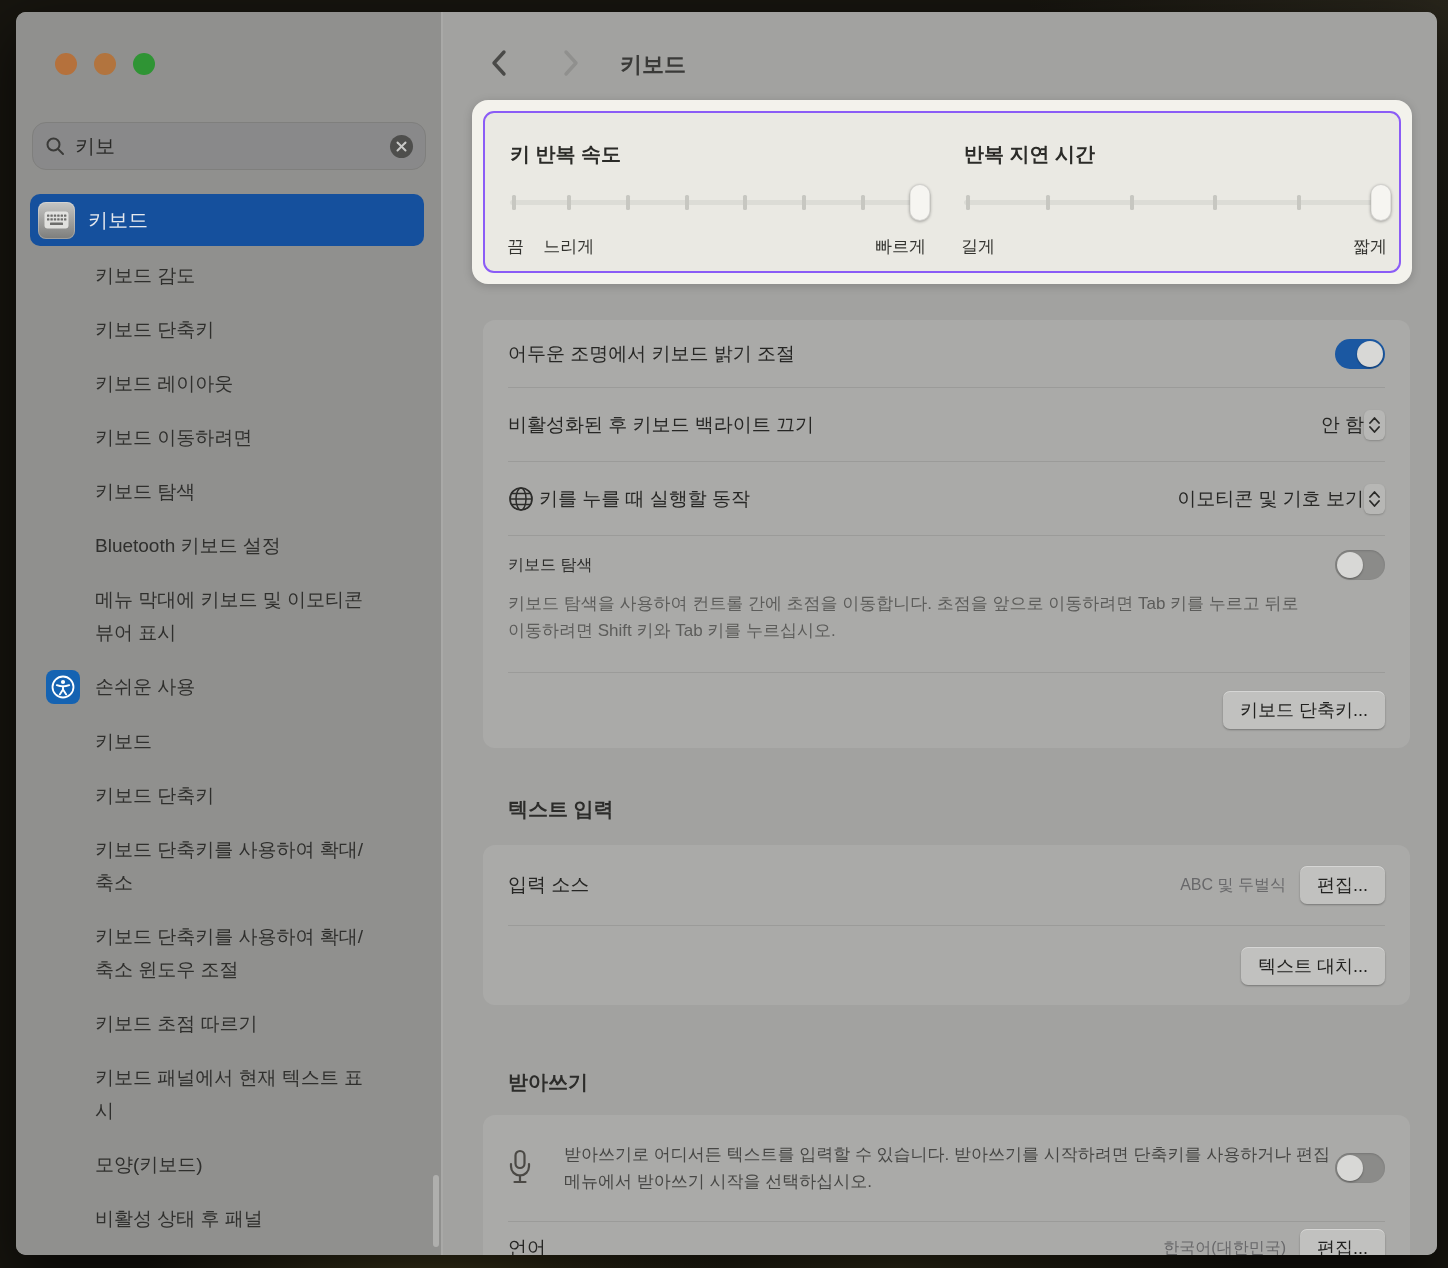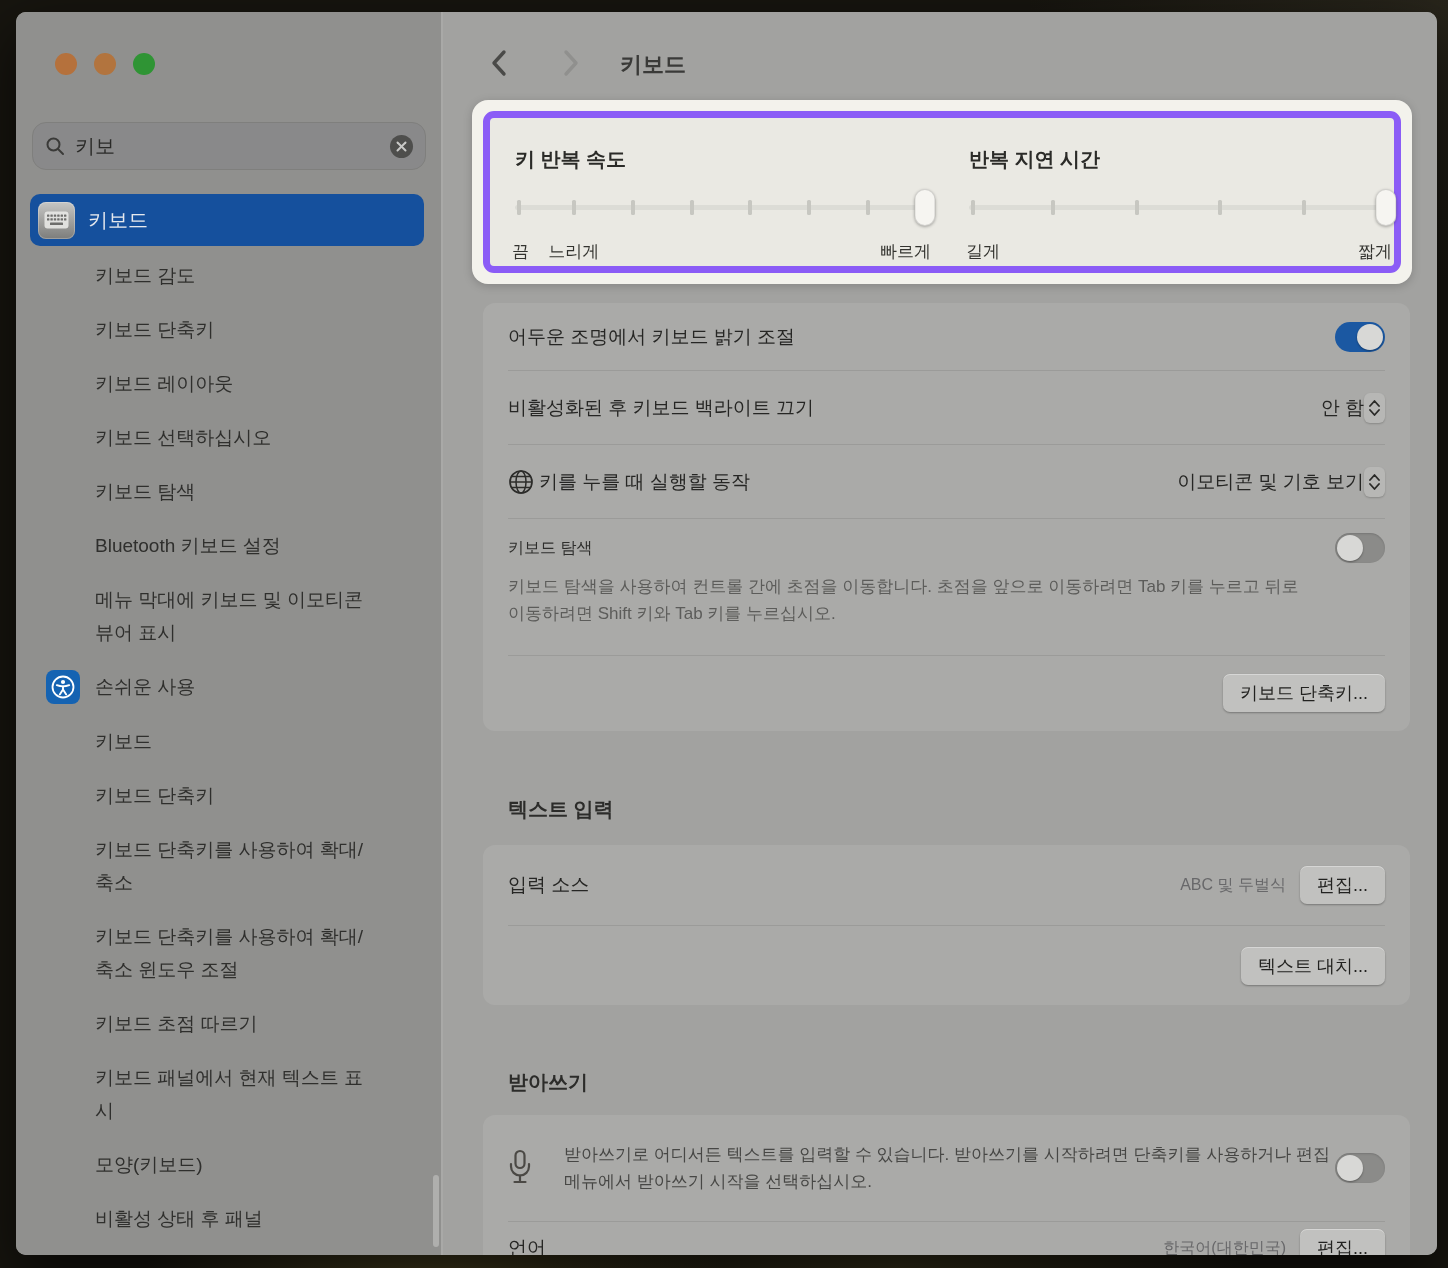--- a/index.html
+++ b/index.html
@@ -71,21 +71,21 @@
   .main { flex:1; position:relative; background:#a2a2a0; height:100%; }
   .nav-chev { position:absolute; top:34px; }
   .page-title { position:absolute; left:177px; top:38px; font-size:22px; font-weight:700; color:#3a3a38; }
   
   .spot {
     position:absolute; left:29px; top:88px; width:940px; height:184px;
     background:#f3f2ec; border-radius:16px;
     box-shadow:0 2px 10px rgba(0,0,0,.18);
   }
   .spot-inner {
-    position:absolute; inset:11px; background:#eae9e3; border:7px solid #8b5cf6;
+    position:absolute; inset:11px; background:#eae9e3; border:2px solid #8b5cf6;
     border-radius:11px;
   }
   .spot-col { position:absolute; top:0; height:100%; }
   .spot-col .sl-label { font-size:20px; font-weight:600; color:#2b2b28; margin-top:28px; }
   .slider { position:relative; height:38px; margin-top:16px; }
   .slider .track { position:absolute; left:0; right:0; top:16px; height:5px; background:#dcdcd6; border-radius:3px; }
   .slider .tick { position:absolute; top:11px; width:4px; height:15px; background:#c7c7c1; border-radius:1.5px; transform:translateX(-50%); }
   .slider .thumb {
     position:absolute; top:0; left:100%; transform:translateX(-60%);
     width:21px; height:37px; border-radius:10.5px; background:#f6f5f1;
@@ -180,21 +180,21 @@
       <div class="side-item">
           <span class="wrapbox">키보드 감도</span>
         </div>
       <div class="side-item">
           <span class="wrapbox">키보드 단축키</span>
         </div>
       <div class="side-item">
           <span class="wrapbox">키보드 레이아웃</span>
         </div>
       <div class="side-item">
-          <span class="wrapbox">키보드 선택하십시오</span>
+          <span class="wrapbox">키보드 이동하려면</span>
         </div>
       <div class="side-item">
           <span class="wrapbox">키보드 탐색</span>
         </div>
       <div class="side-item">
           <span class="wrapbox">Bluetooth 키보드 설정</span>
         </div>
       <div class="side-item">
           <span class="wrapbox">메뉴 막대에 키보드 및 이모티콘 뷰어 표시</span>
         </div>
@@ -292,21 +292,21 @@
           </div>
           <div class="sl-labels">
             <span class="l-a">길게</span>
             <span class="l-c">짧게</span>
           </div>
         </div>
 
       </div>
     </div>
 
-    <div class="card" style="top:291px; height:428px">
+    <div class="card" style="top:308px; height:428px">
       <div class="row" style="height:67px">
         <span class="label">어두운 조명에서 키보드 밝기 조절</span>
         <span class="toggle on">
             <span class="knob"></span>
           </span>
       </div>
       <div class="divider"></div>
       <div class="row" style="height:73px">
         <span class="label">비활성화된 후 키보드 백라이트 끄기</span>
         <span class="rgt">

